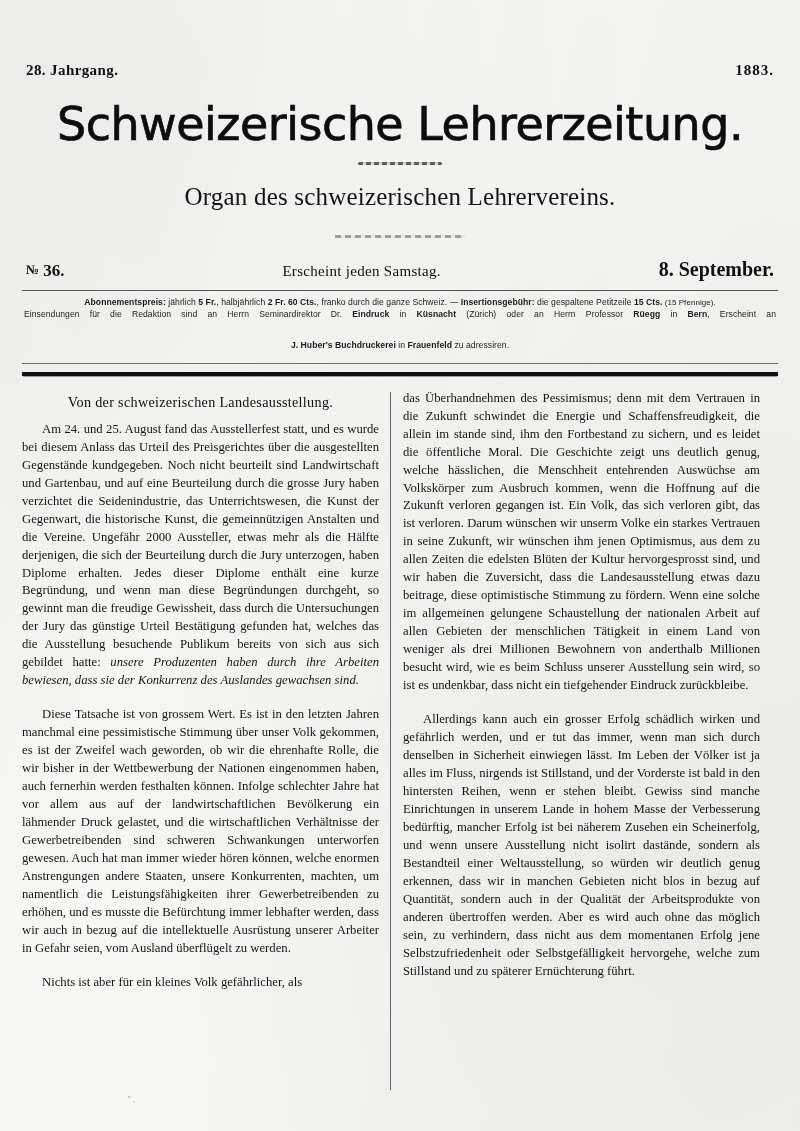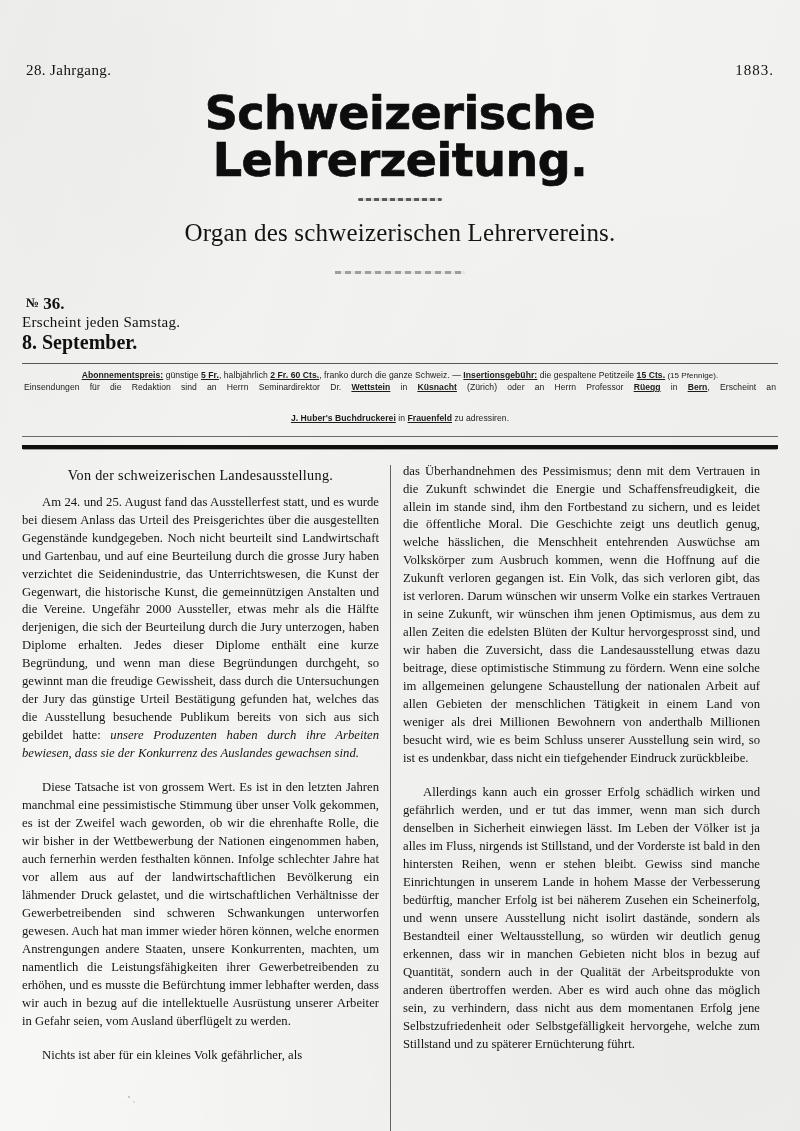--- a/index.html
+++ b/index.html
@@ -33,36 +33,36 @@
     bottom: 0;
   }
 
   
   .topline {
     display: flex;
     justify-content: space-between;
     align-items: baseline;
     padding-top: 62px;
     font-family: "Liberation Serif", serif;
-    font-weight: normal;
+    font-weight: bold;
     font-size: 15px;
     letter-spacing: 0.4px;
     color: #111;
   }
   .topline .volume { padding-left: 4px; }
   .topline .year { padding-right: 4px; letter-spacing: 1px; }
 
   .masthead-title {
     text-align: center;
     font-family: "DejaVu Sans", sans-serif;
-    font-weight: bold;
+    font-weight: normal;
     font-size: 46px;
     line-height: 1.02;
     letter-spacing: -0.5px;
-    margin-top: 11px;
+    margin-top: 22px;
     color: #0d0d0d;
     -webkit-text-stroke: 0.7px #0d0d0d;
   }
 
   .orn-rule {
     width: 84px;
     height: 3px;
     margin: 14px auto 0 auto;
     background:
       repeating-linear-gradient(90deg,
@@ -90,21 +90,20 @@
         rgba(90,90,90,0.08) 6px, rgba(90,90,90,0.08) 10px);
   }
 
   .issue-row {
     display: flex;
     align-items: baseline;
     justify-content: space-between;
     margin-top: 20px;
     font-family: "Liberation Serif", serif;
     color: #111;
-    flex-direction: column;
   }
   .issue-no {
     font-weight: bold;
     font-size: 17px;
     padding-left: 4px;
     white-space: nowrap;
   }
   .issue-no .numero { font-size: 13px; vertical-align: 2px; }
   .issue-freq {
     font-size: 15px;
@@ -141,21 +140,21 @@
     font-family: "Liberation Sans", sans-serif;
     font-size: 8.6px;
     line-height: 1.42;
     color: #1c1c1c;
     padding: 5px 2px 4px 2px;
     letter-spacing: 0.05px;
   }
   .imprint .l1 { text-align: center; }
   .imprint .l2 { text-align: justify; text-align-last: justify; }
   .imprint .l3 { text-align: center; margin-top: 19px; }
-  .imprint b { font-weight: bold; text-decoration: underline; }
+  .imprint b { font-weight: bold; }
   .imprint .small { font-size: 8px; }
 
   
   .contents {
     font-family: "Liberation Serif", serif;
     font-size: 12.6px;
     line-height: 1.5;
     color: #141414;
     padding: 6px 2px 4px 2px;
     text-align: justify;
@@ -231,22 +230,22 @@
 
     <div class="issue-row">
       <span class="issue-no"><span class="numero">№</span> <span>36.</span></span>
       <span class="issue-freq">Erscheint jeden Samstag.</span>
       <span class="issue-date">8. September.</span>
     </div>
 
     <div class="rule-thin"></div>
 
     <div class="imprint">
-      <div class="l1"><b>Abonnementspreis:</b><span> günstige </span><b>5 Fr.</b><span>, halbjährlich </span><b>2 Fr. 60 Cts.</b><span>, franko durch die ganze Schweiz. — </span><b>Insertionsgebühr:</b><span> die gespaltene Petitzeile </span><b>15 Cts.</b><span class="small"> (15 Pfennige).</span></div>
-      <div class="l2"><span>Einsendungen für die Redaktion sind an Herrn Seminardirektor Dr. </span><b>Wettstein</b><span> in </span><b>Küsnacht</b><span> (Zürich) oder an Herrn Professor </span><b>Rüegg</b><span> in </span><b>Bern</b><span>, Erscheint an</span></div>
+      <div class="l1"><b>Abonnementspreis:</b><span> jährlich </span><b>5 Fr.</b><span>, halbjährlich </span><b>2 Fr. 60 Cts.</b><span>, franko durch die ganze Schweiz. — </span><b>Insertionsgebühr:</b><span> die gespaltene Petitzeile </span><b>15 Cts.</b><span class="small"> (15 Pfennige).</span></div>
+      <div class="l2"><span>Einsendungen für die Redaktion sind an Herrn Seminardirektor Dr. </span><b>Eindruck</b><span> in </span><b>Küsnacht</b><span> (Zürich) oder an Herrn Professor </span><b>Rüegg</b><span> in </span><b>Bern</b><span>, Erscheint an</span></div>
       <div class="l3"><b>J. Huber's Buchdruckerei</b><span> in </span><b>Frauenfeld</b><span> zu adressiren.</span></div>
     </div>
 
     <div class="rule-thin-lower"></div>
 
 
     <div class="rule-thick"></div>
 
     <div class="columns">
 

